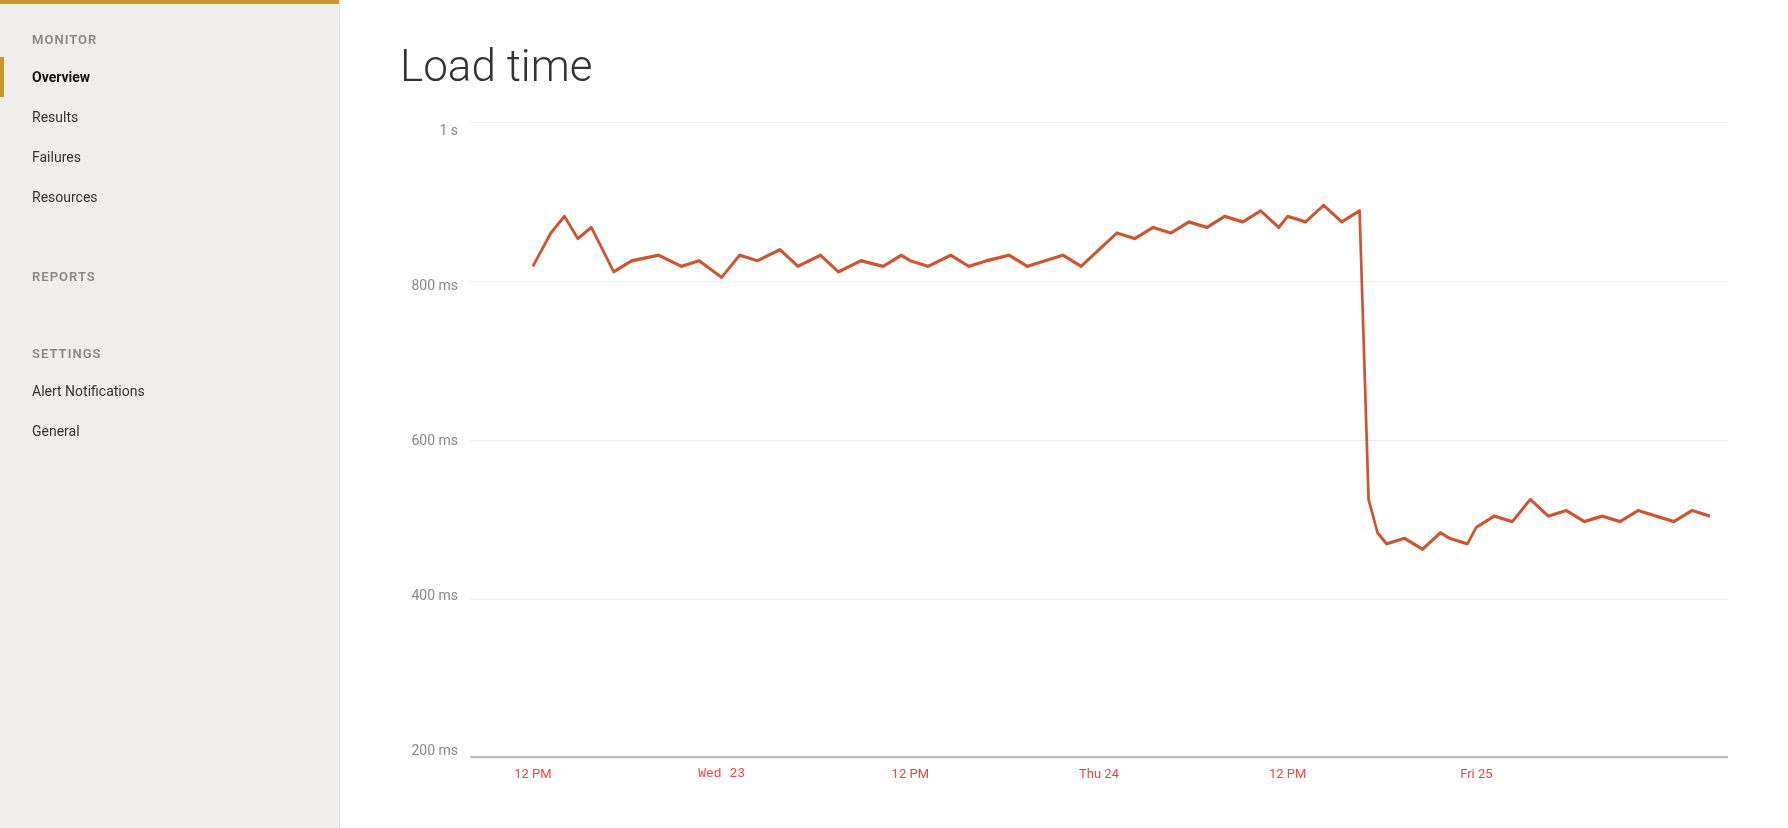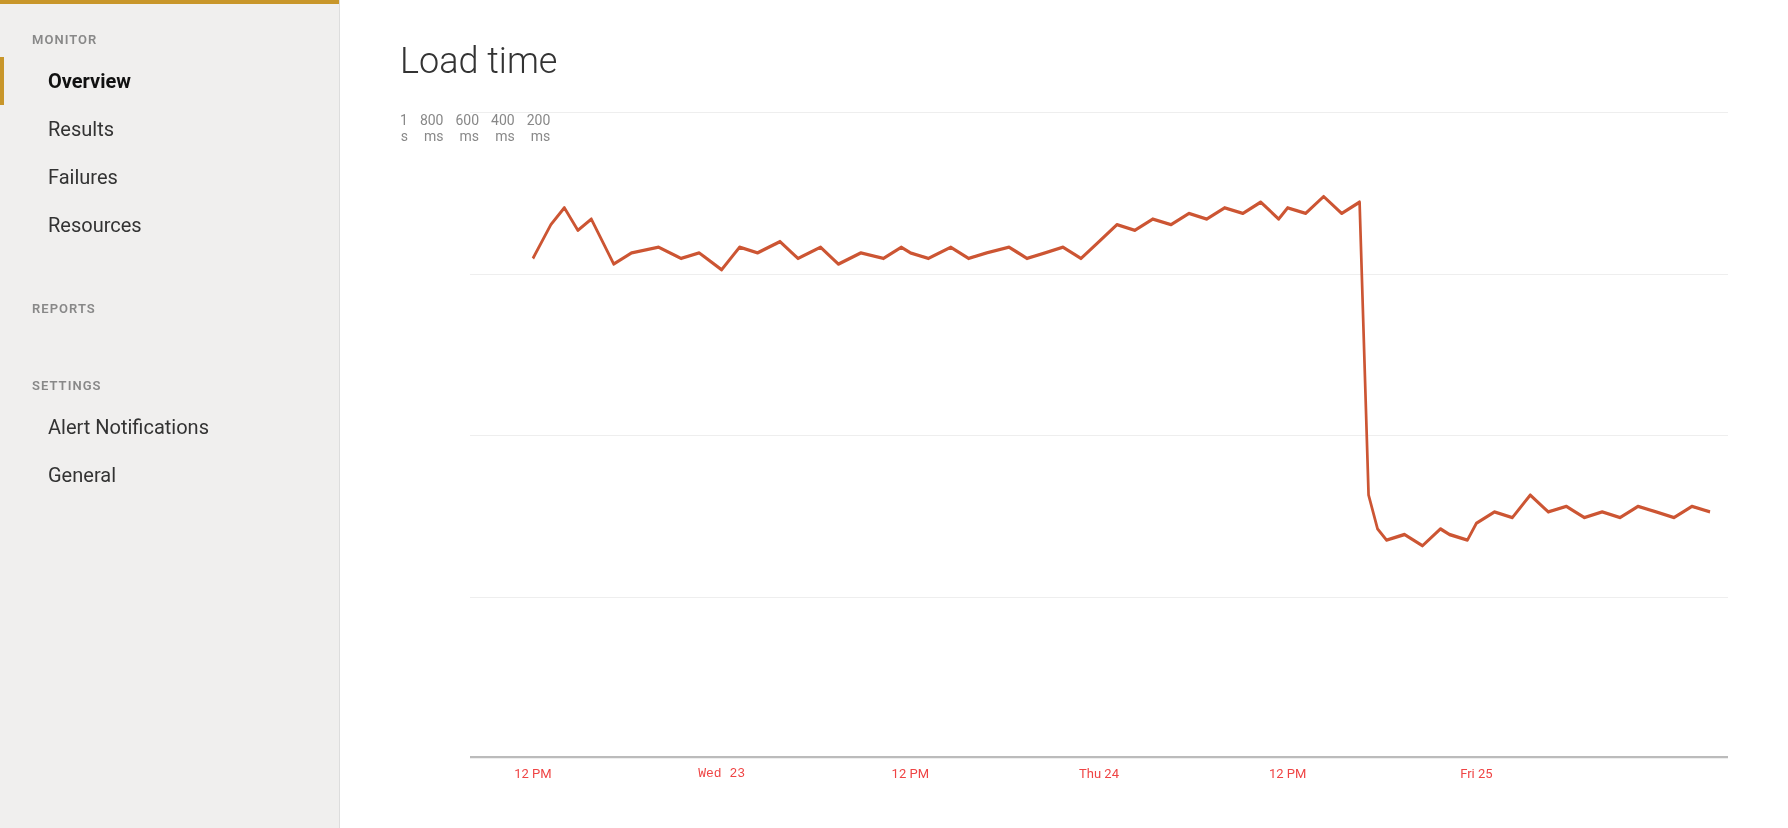--- a/index.html
+++ b/index.html
@@ -36,22 +36,22 @@
     .sidebar-section-label {
       font-size: 13px;
       font-weight: 600;
       color: #888;
       letter-spacing: 0.08em;
       padding: 32px 32px 10px 32px;
       text-transform: uppercase;
     }
 
     .sidebar-item {
-      padding: 12px 48px;
-      font-size: 20px;
+      padding: 12px 32px;
+      font-size: 14px;
       color: #333;
       cursor: pointer;
       position: relative;
     }
 
     .sidebar-item.active {
       font-weight: 700;
       color: #111;
     }
 
@@ -69,21 +69,21 @@
     .main {
       flex: 1;
       background: #fff;
       padding: 40px 60px;
       overflow: hidden;
       display: flex;
       flex-direction: column;
     }
 
     .chart-title {
-      font-size: 36px;
+      font-size: 44px;
       font-weight: 300;
       color: #333;
       margin-bottom: 30px;
     }
 
     .chart-container {
       flex: 1;
       position: relative;
       display: flex;
       flex-direction: column;
@@ -91,21 +91,21 @@
 
     .chart-area {
       flex: 1;
       position: relative;
       display: flex;
     }
 
     .y-axis {
       width: 70px;
       display: flex;
-      flex-direction: row;
+      flex-direction: column;
       justify-content: space-between;
       padding-bottom: 30px;
     }
 
     .y-label {
       font-size: 14px;
       color: #888;
       text-align: right;
       padding-right: 12px;
     }

